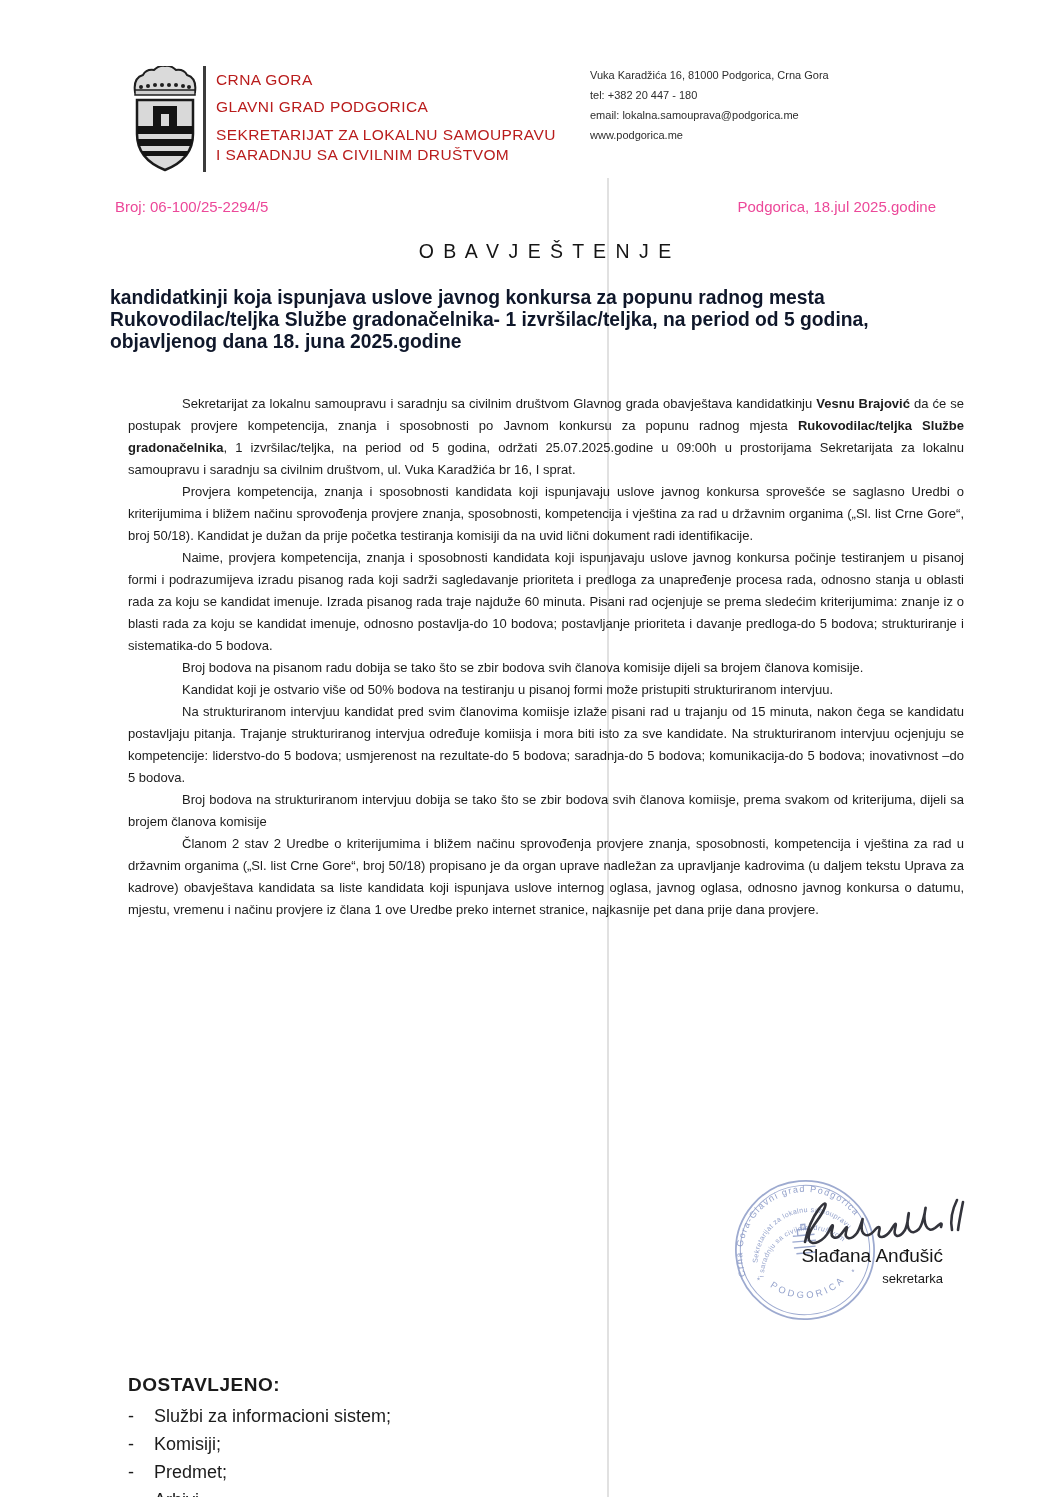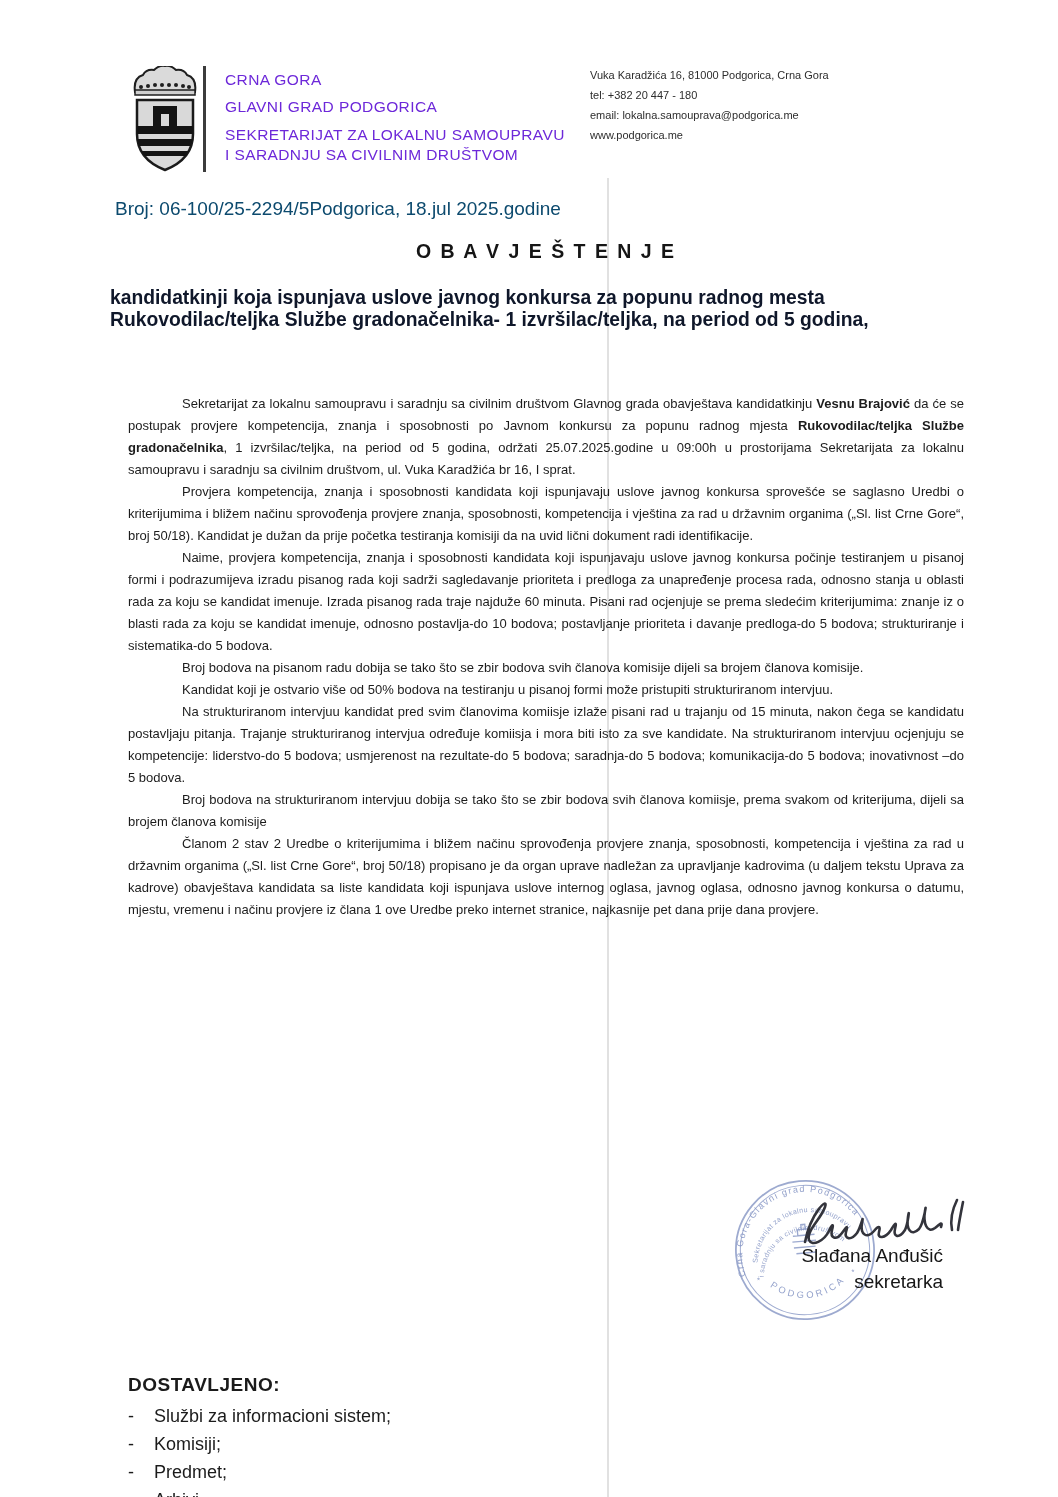--- a/index.html
+++ b/index.html
@@ -12,55 +12,55 @@
     color:#1d1d1d;
     overflow:hidden;
   }
   .scan-line{
     position:absolute;left:607px;top:178px;width:2px;height:1319px;
     background:#e1e1e1;
   }
   
   .logo{position:absolute;left:129px;top:66px;width:72px;height:110px;}
   .hdr-divider{position:absolute;left:203px;top:66px;width:3px;height:106px;background:#3c3c3c;}
-  .org-block{position:absolute;left:225px;top:71px;font-size:15.5px;color:#6d28d9;letter-spacing:.4px;}
+  .org-block{position:absolute;left:216px;top:71px;font-size:15.5px;color:#b91c1c;letter-spacing:.4px;}
   .org-line{white-space:nowrap;}
   .org-line.l1{margin-bottom:9px;}
   .org-line.l2{margin-bottom:10px;}
   .org-line.l3{margin-bottom:2px;}
   .contact-block{position:absolute;left:590px;top:69px;font-size:11px;color:#2d2d2d;}
   .contact-line{margin-bottom:8px;white-space:nowrap;}
   
   .meta-row{
     position:absolute;left:115px;right:122px;top:198px;
-    display:flex;justify-content:flex-start;
-    font-size:19px;color:#0c4a6e;
+    display:flex;justify-content:space-between;
+    font-size:15px;color:#ec4899;
   }
   
   .doc-title{
     position:absolute;left:128px;width:836px;top:240px;
-    text-align:center;font-weight:bold;font-size:19.5px;letter-spacing:2px;color:#151515;
+    text-align:center;font-weight:normal;font-size:19.5px;letter-spacing:2px;color:#151515;
   }
   .subject{
     position:absolute;left:110px;width:860px;top:287px;
     text-align:left;font-weight:bold;font-size:19.3px;line-height:22px;color:#0f172a;
   }
   
   .body-text{
     position:absolute;left:128px;width:836px;top:393px;
     font-size:13px;line-height:22px;color:#1c1c1c;
   }
   .body-text p{margin:0;text-align:justify;text-indent:54px;}
   .body-text b{font-weight:bold;}
   
   .stamp{position:absolute;left:731px;top:1176px;width:148px;height:148px;transform:rotate(-5deg);}
   .handwriting{position:absolute;left:795px;top:1190px;width:180px;height:66px;}
   .signatory{position:absolute;left:733px;top:1245px;width:210px;text-align:right;color:#161616;}
   .signatory .name{font-size:19px;}
-  .signatory .role{font-size:19px;margin-top:4px;}
+  .signatory .role{font-size:13px;margin-top:4px;}
   
   .footer{position:absolute;left:128px;top:1374px;font-size:18px;color:#1b1b1b;}
   .footer .heading{font-weight:bold;font-size:19px;letter-spacing:.5px;margin-bottom:10px;}
   .dl-item{display:flex;margin-bottom:7px;}
   .dl-item .dash{width:26px;}
 </style>
 </head>
 <body>
 
 <div class="page">
@@ -116,20 +116,21 @@
   <div class="meta-row">
     <span>Broj: 06-100/25-2294/5</span>
     <span>Podgorica,  18.jul  2025.godine</span>
   </div>
 
   <div class="doc-title">O B A V J E Š T E N J E</div>
 
   <div class="subject">
     <div>kandidatkinji koja ispunjava uslove javnog konkursa za popunu radnog mesta</div>
     <div>Rukovodilac/teljka Službe gradonačelnika- 1 izvršilac/teljka,  na period od 5 godina,</div>
+    <div>objavljenog dana 18. juna 2025.godine</div>
   </div>
 
   <div class="body-text">
     <p><span>Sekretarijat za lokalnu samoupravu i saradnju sa civilnim društvom Glavnog grada obavještava kandidatkinju </span><b>Vesnu Brajović</b><span> da će se postupak provjere kompetencija, znanja i sposobnosti po Javnom konkursu za popunu radnog mjesta </span><b>Rukovodilac/teljka Službe gradonačelnika</b><span>, 1 izvršilac/teljka, na period od 5 godina, održati  25.07.2025.godine u 09:00h u prostorijama Sekretarijata za lokalnu samoupravu i saradnju sa civilnim društvom, ul. Vuka Karadžića br 16, I sprat.</span></p>
     <p><span>Provjera kompetencija, znanja i sposobnosti kandidata koji ispunjavaju uslove javnog konkursa sprovešće se saglasno Uredbi o kriterijumima i bližem načinu sprovođenja provjere znanja, sposobnosti, kompetencija i vještina za rad u državnim organima („Sl. list Crne Gore“, broj 50/18). Kandidat je dužan da prije početka testiranja komisiji da na uvid lični dokument radi identifikacije.</span></p>
     <p><span>Naime, provjera kompetencija, znanja i sposobnosti kandidata koji ispunjavaju uslove javnog konkursa počinje testiranjem u pisanoj formi i podrazumijeva izradu pisanog rada koji sadrži sagledavanje prioriteta i predloga za unapređenje procesa rada, odnosno stanja u oblasti rada za koju se kandidat imenuje. Izrada pisanog rada traje najduže 60 minuta. Pisani rad ocjenjuje se prema sledećim kriterijumima: znanje iz o blasti rada za koju se kandidat imenuje, odnosno postavlja-do 10 bodova; postavljanje prioriteta i davanje predloga-do 5 bodova; strukturiranje i sistematika-do 5 bodova.</span></p>
     <p><span>Broj bodova na pisanom radu dobija se tako što se zbir bodova svih članova komisije dijeli sa brojem članova komisije.</span></p>
     <p><span>Kandidat koji je ostvario više od 50% bodova na testiranju u pisanoj formi može pristupiti strukturiranom intervjuu.</span></p>
     <p><span>Na strukturiranom intervjuu kandidat pred svim članovima komiisje izlaže pisani rad u trajanju od 15 minuta, nakon čega se kandidatu postavljaju pitanja. Trajanje strukturiranog intervjua određuje komiisja i mora biti isto za sve kandidate. Na strukturiranom intervjuu ocjenjuju se kompetencije: liderstvo-do 5 bodova; usmjerenost na rezultate-do 5 bodova; saradnja-do 5 bodova; komunikacija-do 5 bodova; inovativnost –do 5 bodova.</span></p>
     <p><span>Broj bodova na strukturiranom intervjuu dobija se tako što se zbir bodova svih članova komiisje, prema svakom od kriterijuma, dijeli sa brojem članova komisije</span></p>

